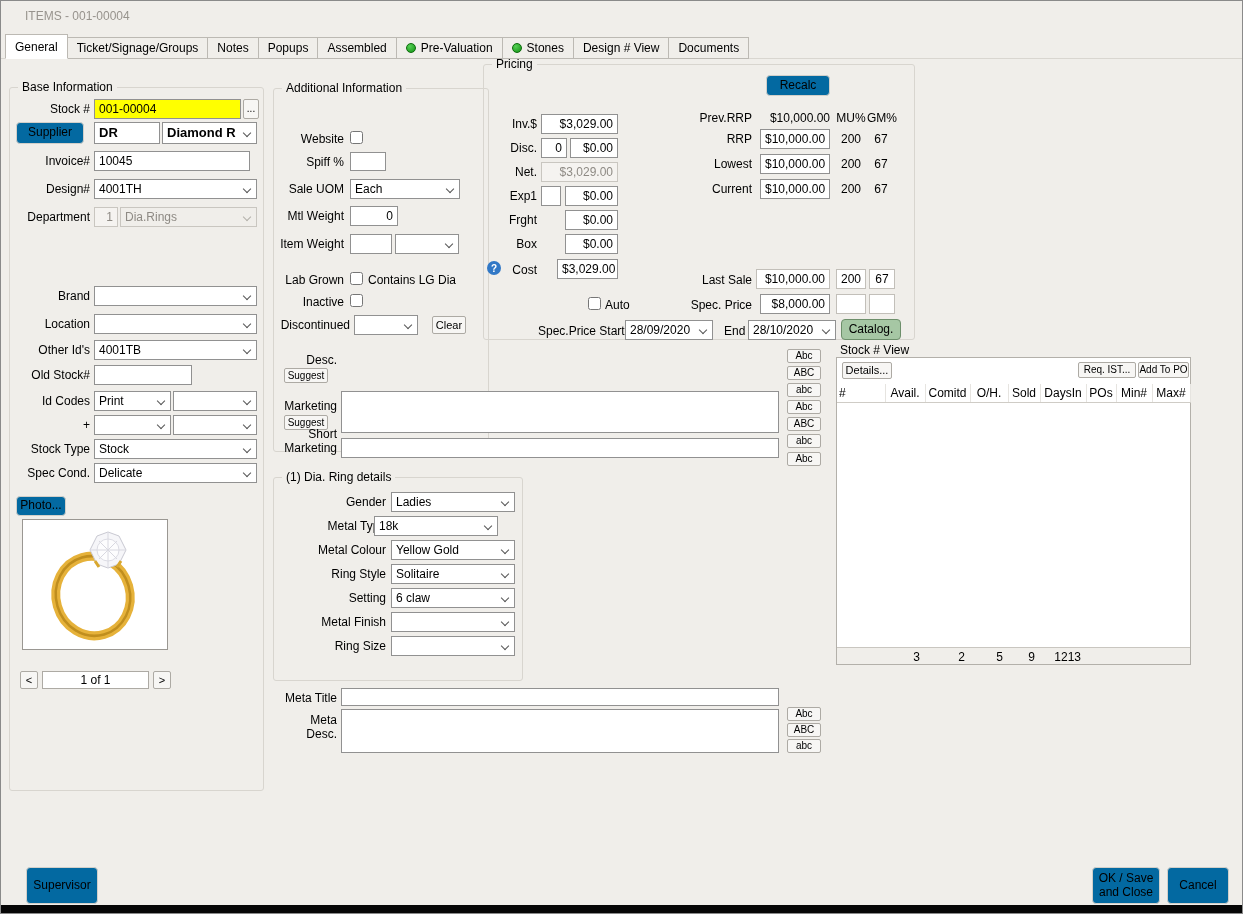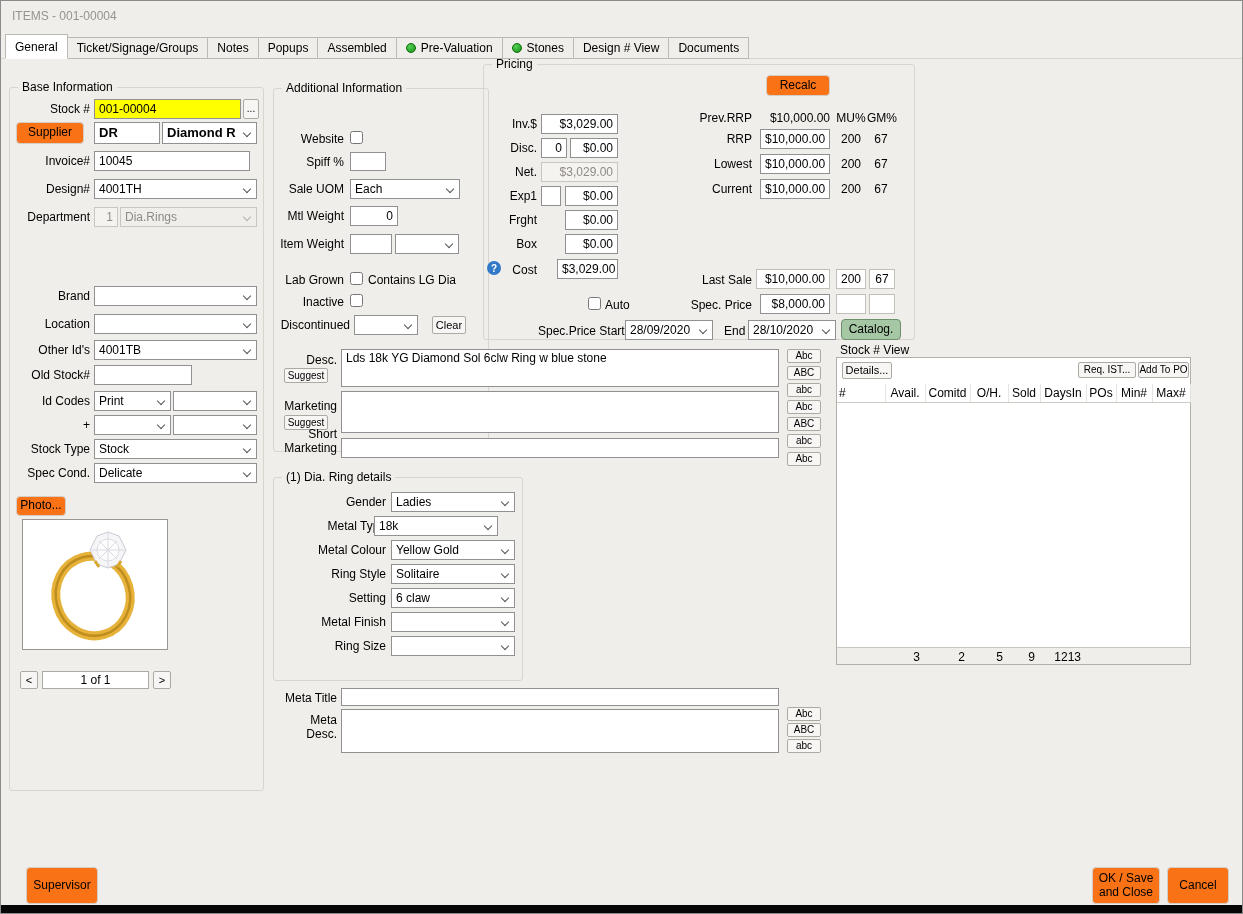--- a/index.html
+++ b/index.html
@@ -1,40 +1,40 @@
 <!DOCTYPE html>
 <html><head>
 <meta charset="utf-8">
 <style>
 *{margin:0;padding:0;box-sizing:border-box}
 html,body{width:1243px;height:914px}
 body{font-family:"Liberation Sans",sans-serif;font-size:12px;color:#000;background:#fff}
 #win{position:relative;width:1243px;height:914px;background:#f0eeea;border:1px solid #8a8a8a;overflow:hidden}
-.titlebar{position:absolute;left:0;top:0;width:100%;height:30px;line-height:30px;padding-left:11px;color:#97938d;font-size:12px}
+.titlebar{position:absolute;left:0;top:0;width:100%;height:30px;line-height:30px;padding-left:24px;color:#97938d;font-size:12px}
 .tabs{position:absolute;left:4px;top:33px;height:25px;display:flex;align-items:flex-end;z-index:3}
 .tab{height:22px;padding:8px 9px;border:1px solid #bcb9b3;border-left:none;background:#f0eeea;font-size:12px;white-space:nowrap;display:flex;align-items:center;gap:5px;cursor:pointer}
 .tab:first-child{border-left:1px solid #bcb9b3}
 .tab.active{background:#fff;height:25px;border-bottom:1px solid #fff;border-left:1px solid #bcb9b3}
 .dot{width:10px;height:10px;border-radius:50%;background:radial-gradient(circle at 35% 30%,#55d055,#149214);border:1px solid #0b6b0b;display:inline-block}
 .page-line{position:absolute;left:0;top:57px;width:100%;border-top:1px solid #d9d6d0;z-index:1}
 .group{position:absolute;border:1px solid #d8d5cf;border-radius:3px}
 .group>.gtitle{position:absolute;left:8px;top:-8px;background:#f0eeea;padding:0 4px;line-height:15px;white-space:nowrap}
 .lbl{position:absolute;font-size:12px;white-space:nowrap;line-height:14px}
 .lbl.r{text-align:right;white-space:normal}
 .txt{position:absolute;height:20px;background:#fff;border:1px solid #919191;padding:1px 4px;line-height:16px;font-size:12px;overflow:hidden;white-space:nowrap}
 .txt.ra{text-align:right}
 .txt.ctr{text-align:center}
 .txt.yellow{background:#ffff00}
 .txt.dis{background:#f5f3f0;color:#8e8a84;border-color:#c9c6c0}
 .combo{position:absolute;height:20px;background:#fff;border:1px solid #919191;padding:1px 18px 1px 4px;line-height:16px;font-size:12px;overflow:hidden;white-space:nowrap}
 .combo .arr{position:absolute;right:6px;top:6px;width:6px;height:6px;border-right:1.5px solid #555;border-bottom:1.5px solid #555;transform:rotate(45deg)}
 .combo.dis{background:#f0eeea;color:#8e8a84;border-color:#c9c6c0}
 .combo.dis .arr{border-color:#b3b0aa}
 .combo.bold,.txt.bold{font-weight:bold;font-size:13px}
-.btn{position:absolute;background:#f97316;border:1px solid #d2cfc9;border-radius:4px;font-size:12px;display:flex;align-items:center;justify-content:center;cursor:pointer;text-align:center;line-height:1.15;font-family:inherit}
+.btn{position:absolute;background:#0369a1;border:1px solid #d2cfc9;border-radius:4px;font-size:12px;display:flex;align-items:center;justify-content:center;cursor:pointer;text-align:center;line-height:1.15;font-family:inherit}
 .btn.sq{border-radius:2px;border-color:#adaaa4;background:#f7f6f4;font-size:10px}
 .btn.green{background:#a6c7a4;border-color:#6d8f6b}
 .chk{position:absolute;width:13px;height:13px}
 .help{position:absolute;width:14px;height:14px;border-radius:50%;background:#3178c6;color:#fff;font-size:10px;font-weight:bold;display:flex;align-items:center;justify-content:center;cursor:pointer}
 .plain{position:absolute;font-size:12px;white-space:nowrap}
 .plain.ra{text-align:right}
 .plain.ctr{text-align:center}
 #stockbox{position:absolute;left:835px;top:356px;width:355px;height:308px;background:#fff;border:1px solid #b3b0aa}
 #stockbox table{border-collapse:collapse;table-layout:fixed;width:353px;font-size:12px;position:absolute;left:0}
 #stockbox thead th{font-weight:normal;height:18px;border-right:1px solid #e6e4e0;border-bottom:1px solid #cfccc6;background:#fff;padding:0 2px;text-align:center;overflow:hidden}
@@ -252,21 +252,20 @@
 
     <div class="lbl" style="left:54px;top:259px">Spec.Price Start</div>
     <div class="combo" style="left:141px;top:255px;width:88px"><span>28/09/2020</span><span class="arr"></span></div>
     <div class="lbl" style="left:240px;top:259px">End</div>
     <div class="combo" style="left:264px;top:255px;width:88px"><span>28/10/2020</span><span class="arr"></span></div>
     <div class="btn green" style="left:357px;top:254px;width:60px;height:21px">Catalog.</div>
   </div>
 
   <div class="lbl r" style="left:270px;top:352px;width:66px">Desc.</div>
   <div class="btn sq" style="left:283px;top:367px;width:44px;height:15px">Suggest</div>
-  <div class="txt" style="left:340px;top:348px;width:438px;height:38px;white-space:normal;line-height:15px">Lds 18k YG Diamond Sol 6clw Ring w blue stone</div>
 
   <div class="lbl r" style="left:264px;top:398px;width:72px">Marketing</div>
   <div class="btn sq" style="left:283px;top:414px;width:44px;height:15px">Suggest</div>
   <div class="txt" style="left:340px;top:390px;width:438px;height:42px;white-space:normal"></div>
 
   <div class="lbl r" style="left:264px;top:426px;width:72px">Short Marketing</div>
   <div class="txt" style="left:340px;top:437px;width:438px;height:20px"></div>
 
   <div class="btn sq" style="left:786px;top:348px;width:34px;height:14px">Abc</div>
   <div class="btn sq" style="left:786px;top:365px;width:34px;height:14px">ABC</div>

